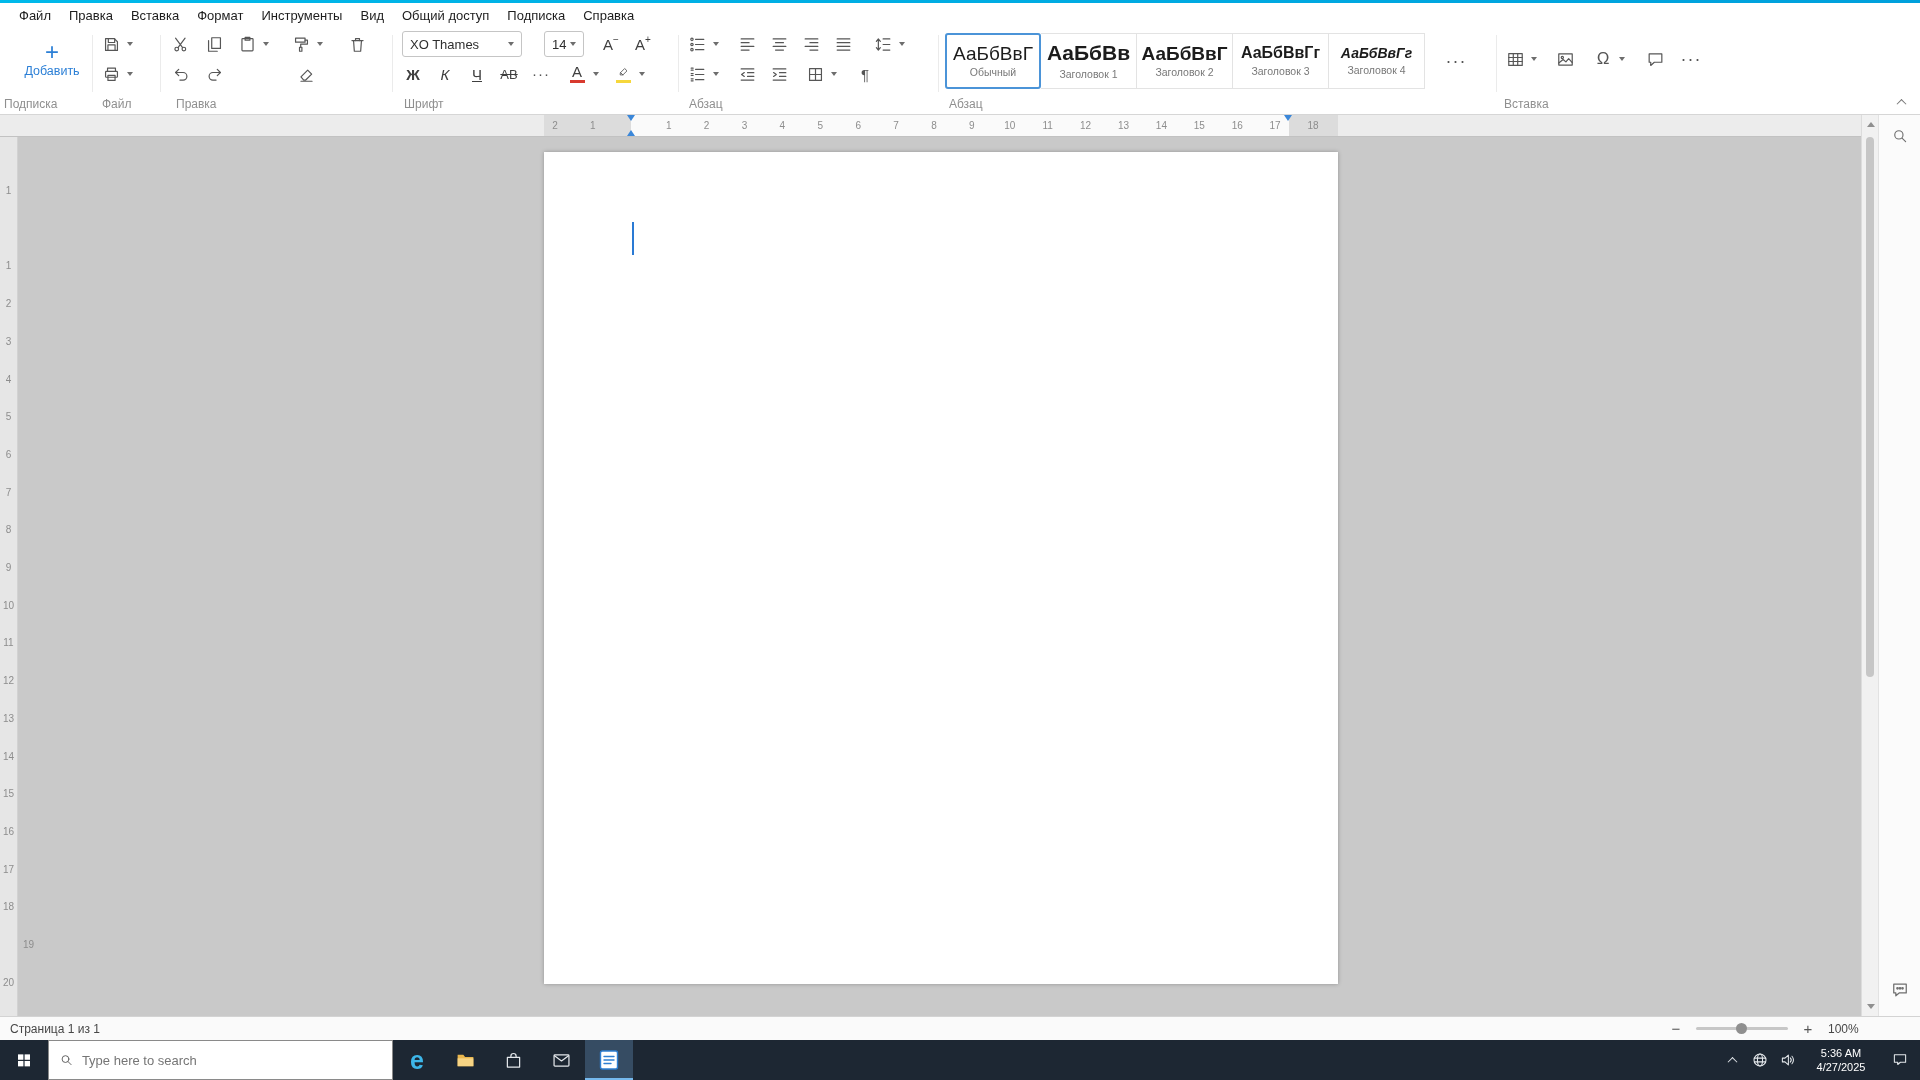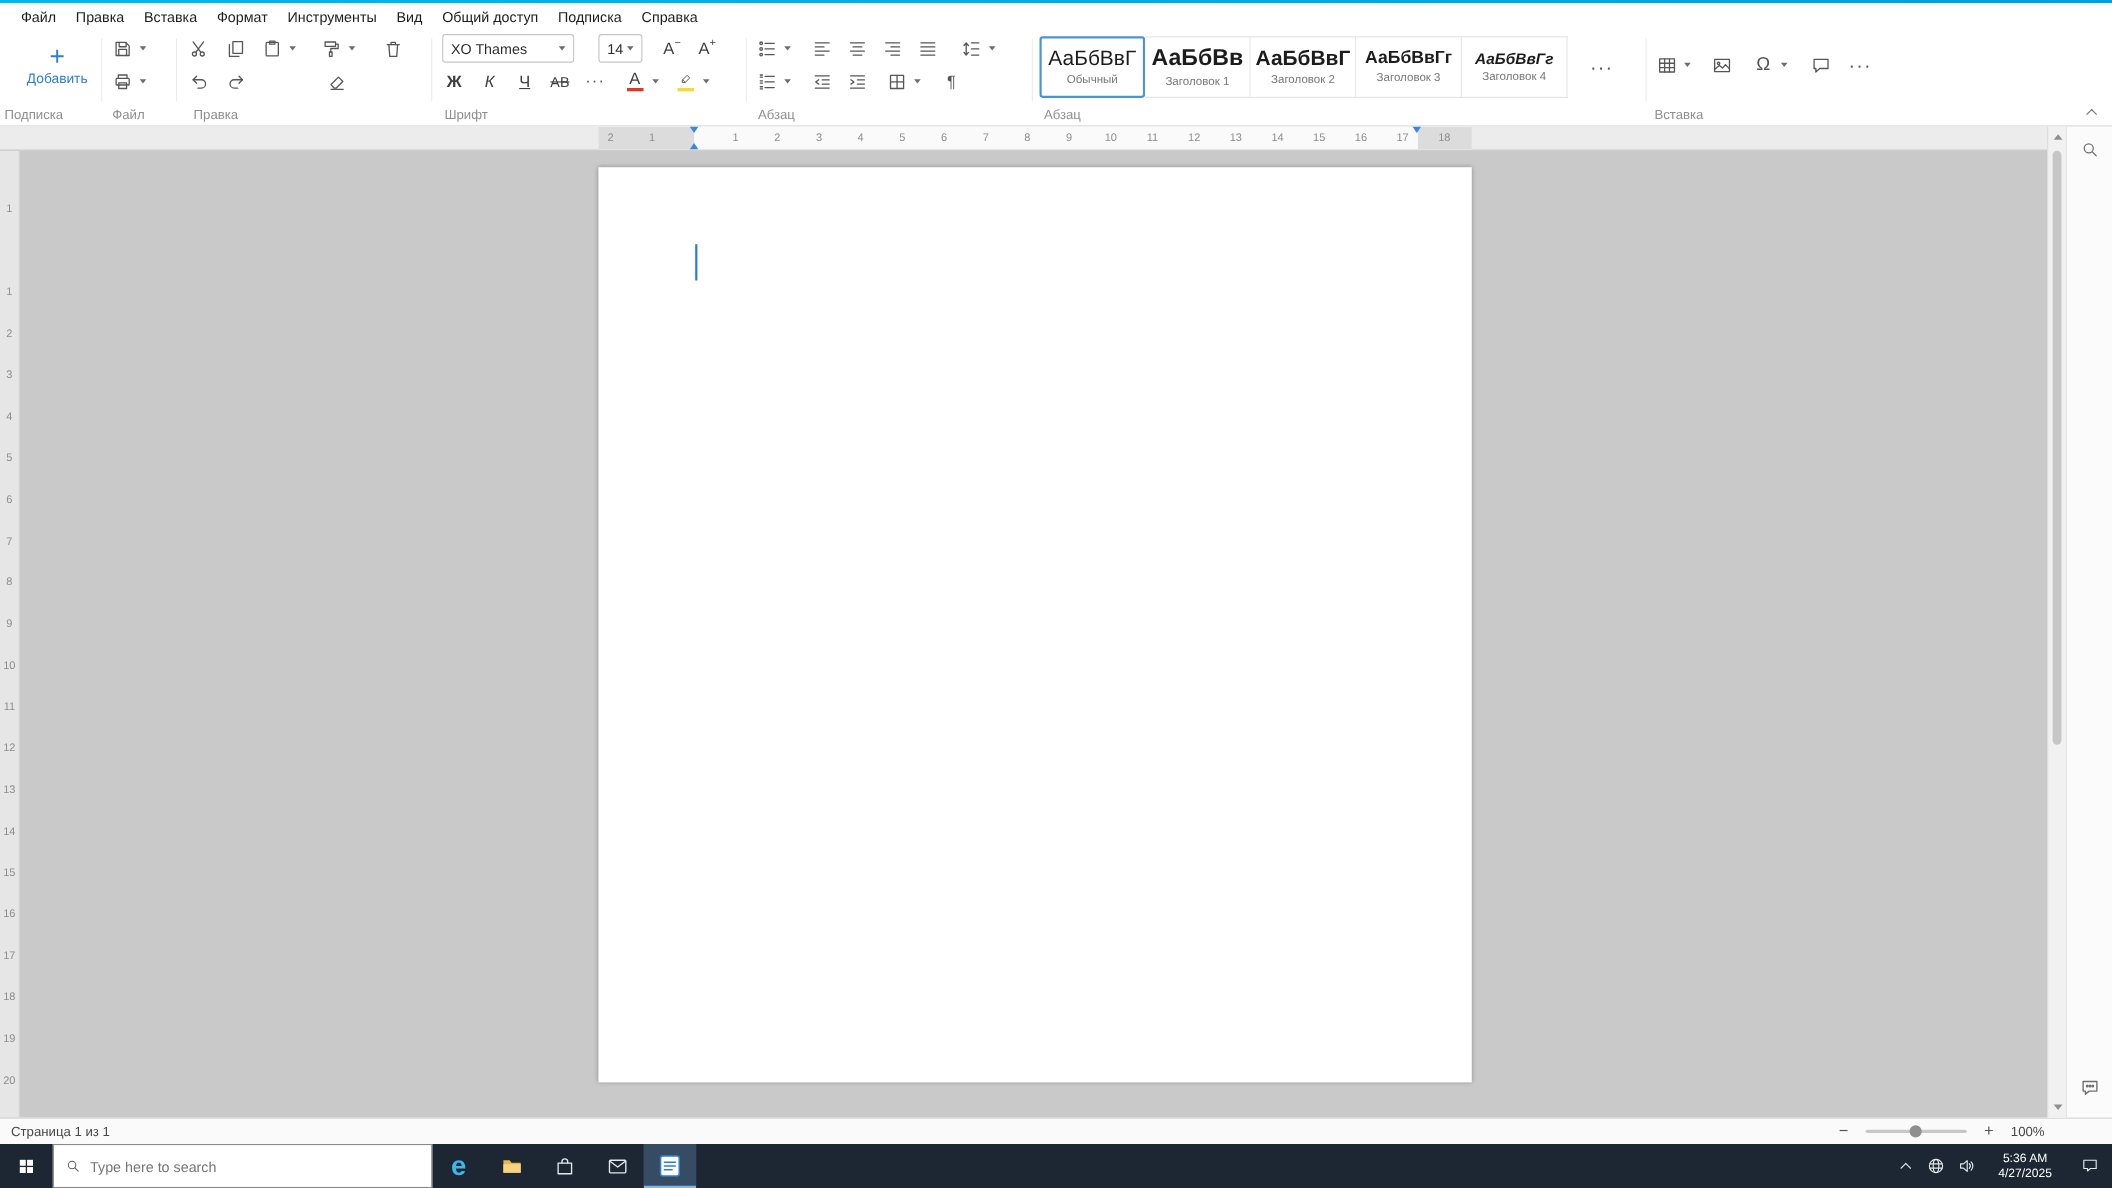--- a/index.html
+++ b/index.html
@@ -615,21 +615,21 @@
               <span class="vnum" style="top: 425px;">9</span>
               <span class="vnum" style="top: 462.7px;">10</span>
               <span class="vnum" style="top: 500.4px;">11</span>
               <span class="vnum" style="top: 538.1px;">12</span>
               <span class="vnum" style="top: 575.8px;">13</span>
               <span class="vnum" style="top: 613.5px;">14</span>
               <span class="vnum" style="top: 651.2px;">15</span>
               <span class="vnum" style="top: 688.9px;">16</span>
               <span class="vnum" style="top: 726.6px;">17</span>
               <span class="vnum" style="top: 764.3px;">18</span>
-              <span class="vnum" style="top: 802px;">19</span>
+              <span class="vnum" style="top: 802px; margin-left: 20px;">19</span>
               <span class="vnum" style="top: 839.7px;">20</span>
             </div>
         </div>
         <div class="page">
           <div class="caret"></div>
         </div>
       </div>
     </div>
 
     <div class="vscroll">

